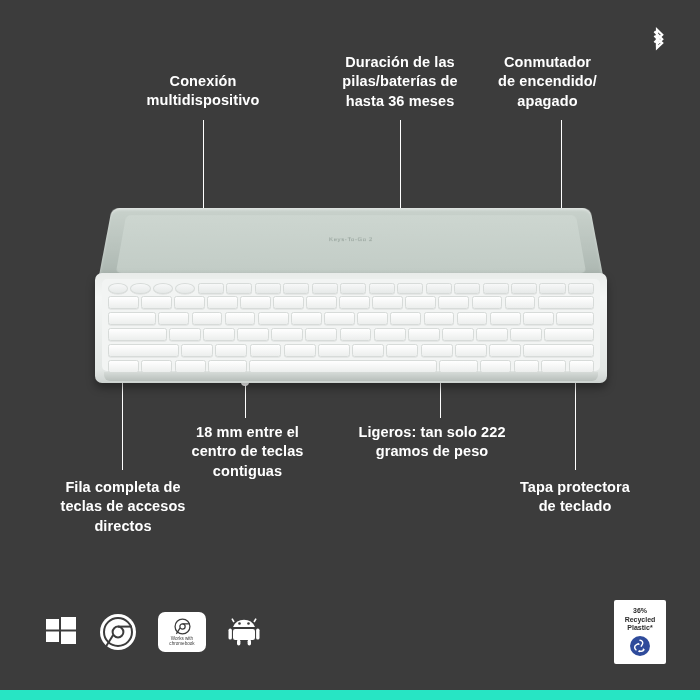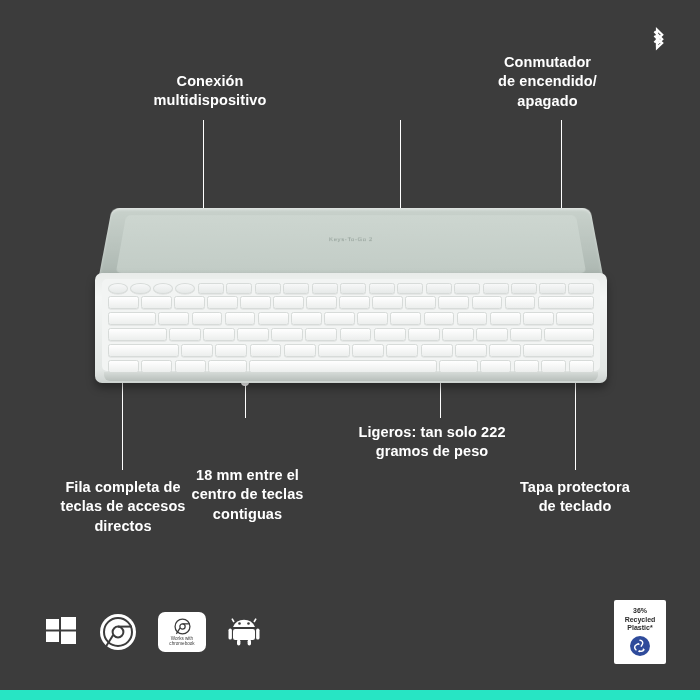--- a/index.html
+++ b/index.html
@@ -189,29 +189,32 @@
 
 <div id="page">
 
   <div class="bt">
     <svg viewBox="0 0 30 30" width="30" height="30" aria-hidden="true">
       <path d="M12.4 3.2 L20.2 10.6 L15 15.4 L15 1.6 L20.2 6.4 L12.4 13.8" fill="none" stroke="#ffffff" stroke-width="2.2" transform="translate(0,6) scale(1,1.05)"></path>
       <path d="M12.4 16.2 L20.2 23.6 L15 28.4 L15 14.6" fill="none" stroke="#ffffff" stroke-width="2.2" transform="translate(0,-2.5)"></path>
     </svg>
   </div>
 
-  <div class="callout" style="left:125px; top:72px; width:170px;">Conexión
+  <div class="callout" style="left:118px; top:72px; width:170px;">Conexión
 multidispositivo</div>
 
+  <div class="callout" style="left:325px; top:53px; width:150px;">Duración de las
+pilas/baterías de
+hasta 36 meses</div>
 
   <div class="callout" style="left:485px; top:53px; width:125px;text-align:center;">Conmutador
 de encendido/
 apagado</div>
 
-  <div class="callout" style="left:170px; top:423px; width:155px;margin-top:43px;">18 mm entre el
+  <div class="callout" style="left:170px; top:423px; width:155px;">18 mm entre el
 centro de teclas
 contiguas</div>
 
   <div class="callout" style="left:337px; top:423px; width:190px;">Ligeros: tan solo 222
 gramos de peso</div>
 
   <div class="callout" style="left:38px; top:478px; width:170px;">Fila completa de
 teclas de accesos
 directos</div>
 

